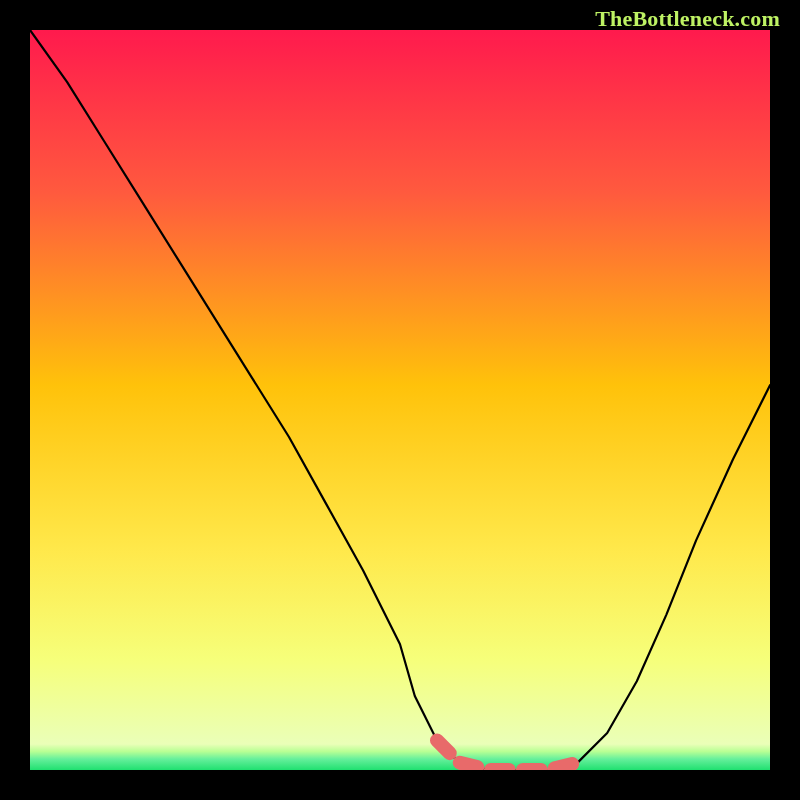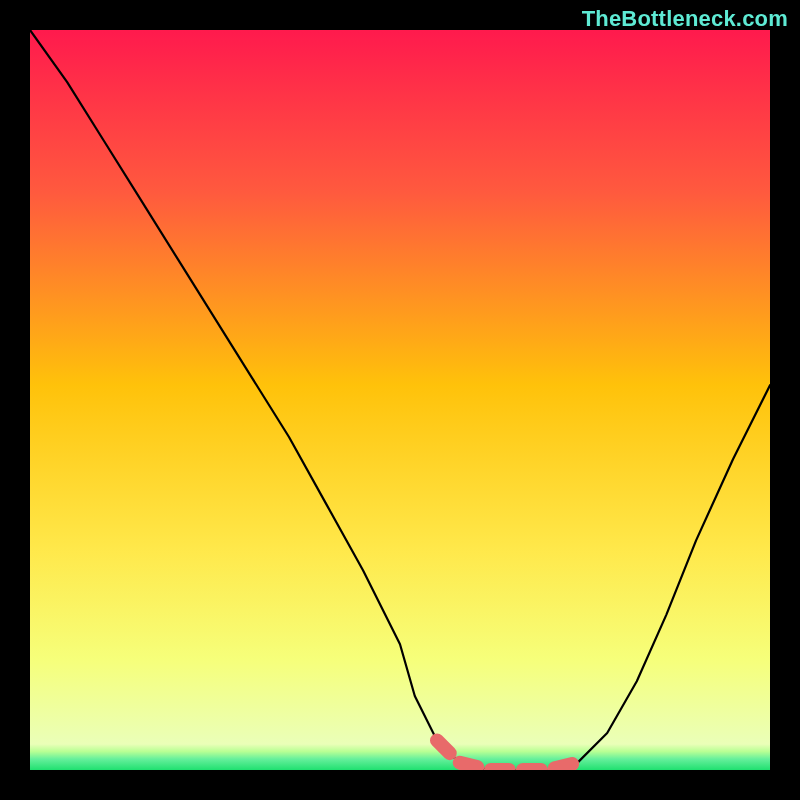--- a/index.html
+++ b/index.html
@@ -25,25 +25,25 @@
   }
   .curve-layer {
     position: absolute;
     inset: 0;
     width: 100%;
     height: 100%;
   }
   .watermark {
     position: absolute;
     top: 6px;
-    right: 12px;
-    font-family: Liberation Sans, sans-serif;
+    right: 20px;
+    font-family: Liberation Serif, serif;
     font-size: 22px;
     font-weight: 600;
-    color: #5eead4;
+    color: #bef264;
     letter-spacing: 0.2px;
   }
 </style>
 </head>
 <body>
 
 <div class="container">
   <div class="watermark">TheBottleneck.com</div>
   <div class="plot-area">
     <svg class="gradient-bg" viewBox="0 0 740 740" preserveAspectRatio="none">

